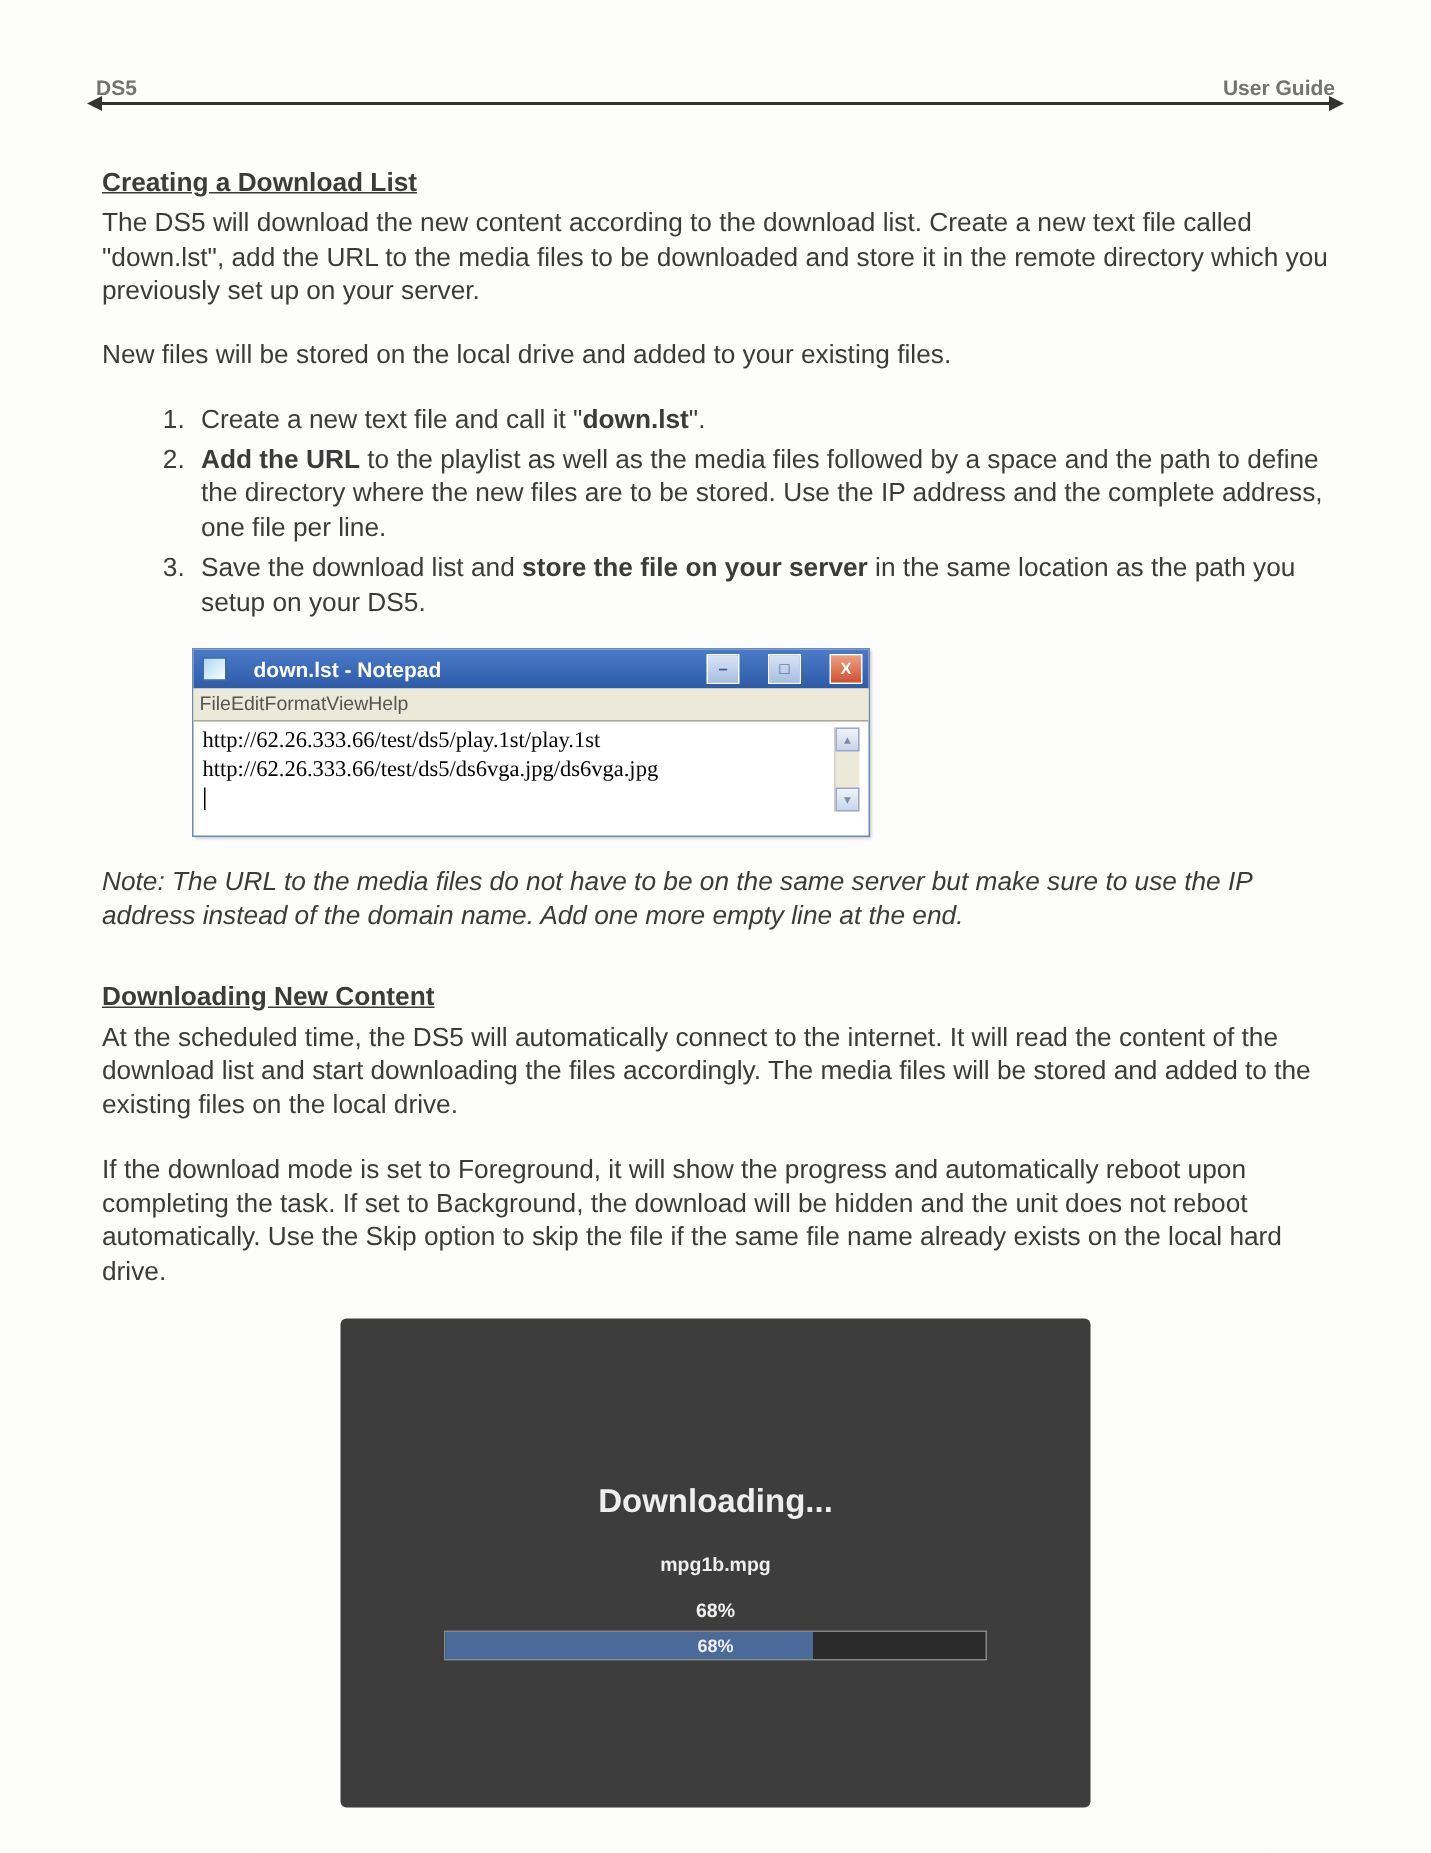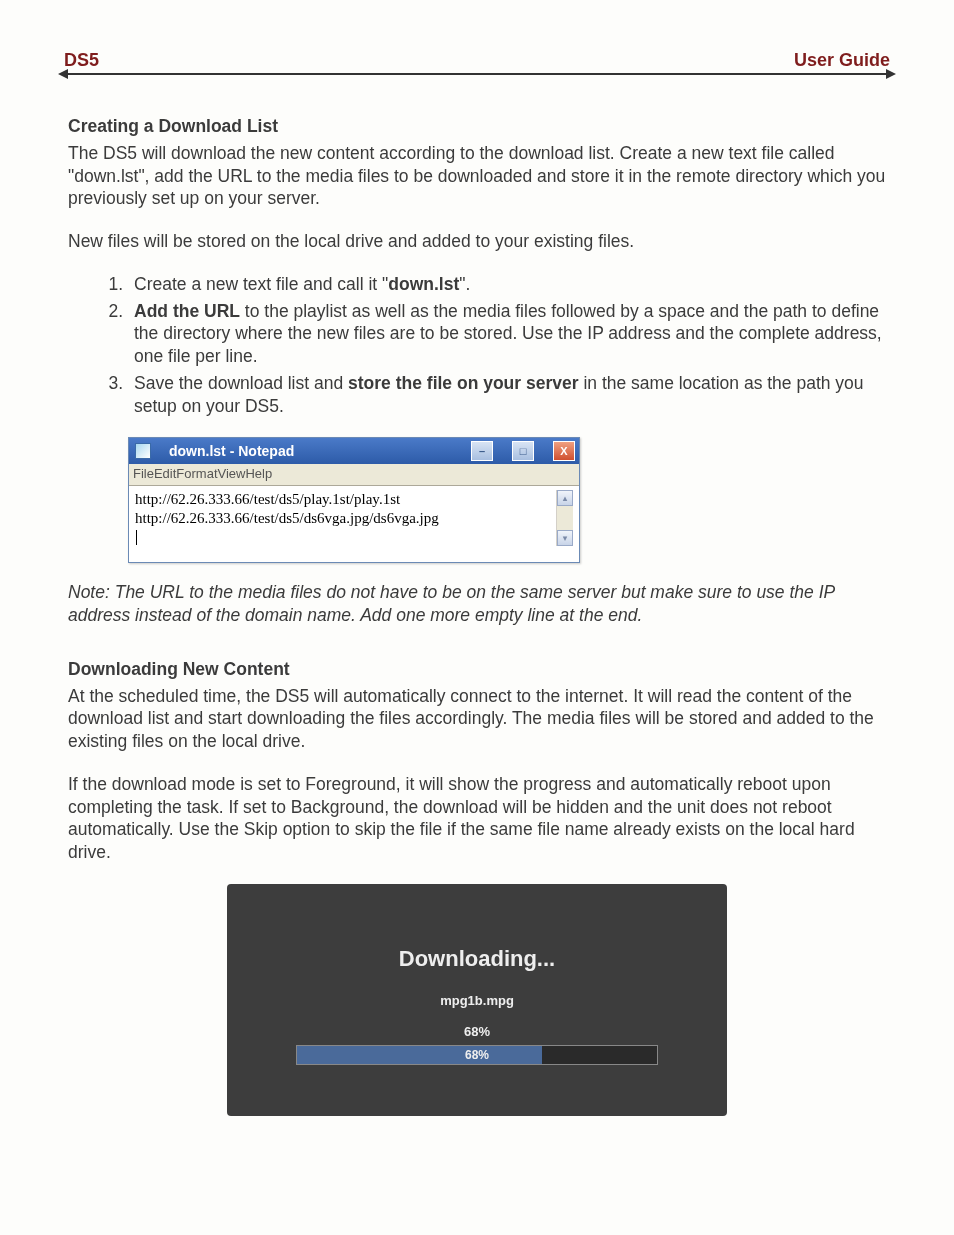--- a/index.html
+++ b/index.html
@@ -14,22 +14,22 @@
     height: 1235px;
     margin: 0 auto;
     background: #fdfdfb;
     box-sizing: border-box;
     padding: 50px 60px 30px 60px;
     position: relative;
   }
   .header-row {
     display: flex;
     justify-content: space-between;
-    color: #7f1d1d;
-    font-size: 18px;
+    color: #737373;
+    font-size: 14px;
     font-weight: 600;
     padding: 0 4px 2px 4px;
   }
   .header-line {
     position: relative;
     border-bottom: 2px solid #333;
     margin-bottom: 40px;
   }
   .header-line::before,
   .header-line::after {
@@ -53,20 +53,21 @@
   }
   .content {
     padding: 0 8px;
     font-size: 17.5px;
     line-height: 1.3;
     color: #3b3b3b;
   }
   .section-title {
     font-weight: 700;
     margin-bottom: 4px;
+    text-decoration: underline;
   }
   .para {
     margin-bottom: 20px;
   }
   ol {
     margin: 0 0 20px 0;
     padding-left: 60px;
   }
   ol li {
     margin-bottom: 4px;
@@ -160,21 +161,21 @@
     background: #000;
     vertical-align: text-bottom;
     margin-left: 1px;
   }
   .note {
     font-style: italic;
     margin-bottom: 31px;
   }
   .download-screen {
     width: 500px;
-    height: 232px;
+    height: 326px;
     margin: 10px auto 40px auto;
     background: #3d3d3d;
     border-radius: 4px;
     display: flex;
     flex-direction: column;
     align-items: center;
     justify-content: center;
     color: #eee;
   }
   .dl-title {

